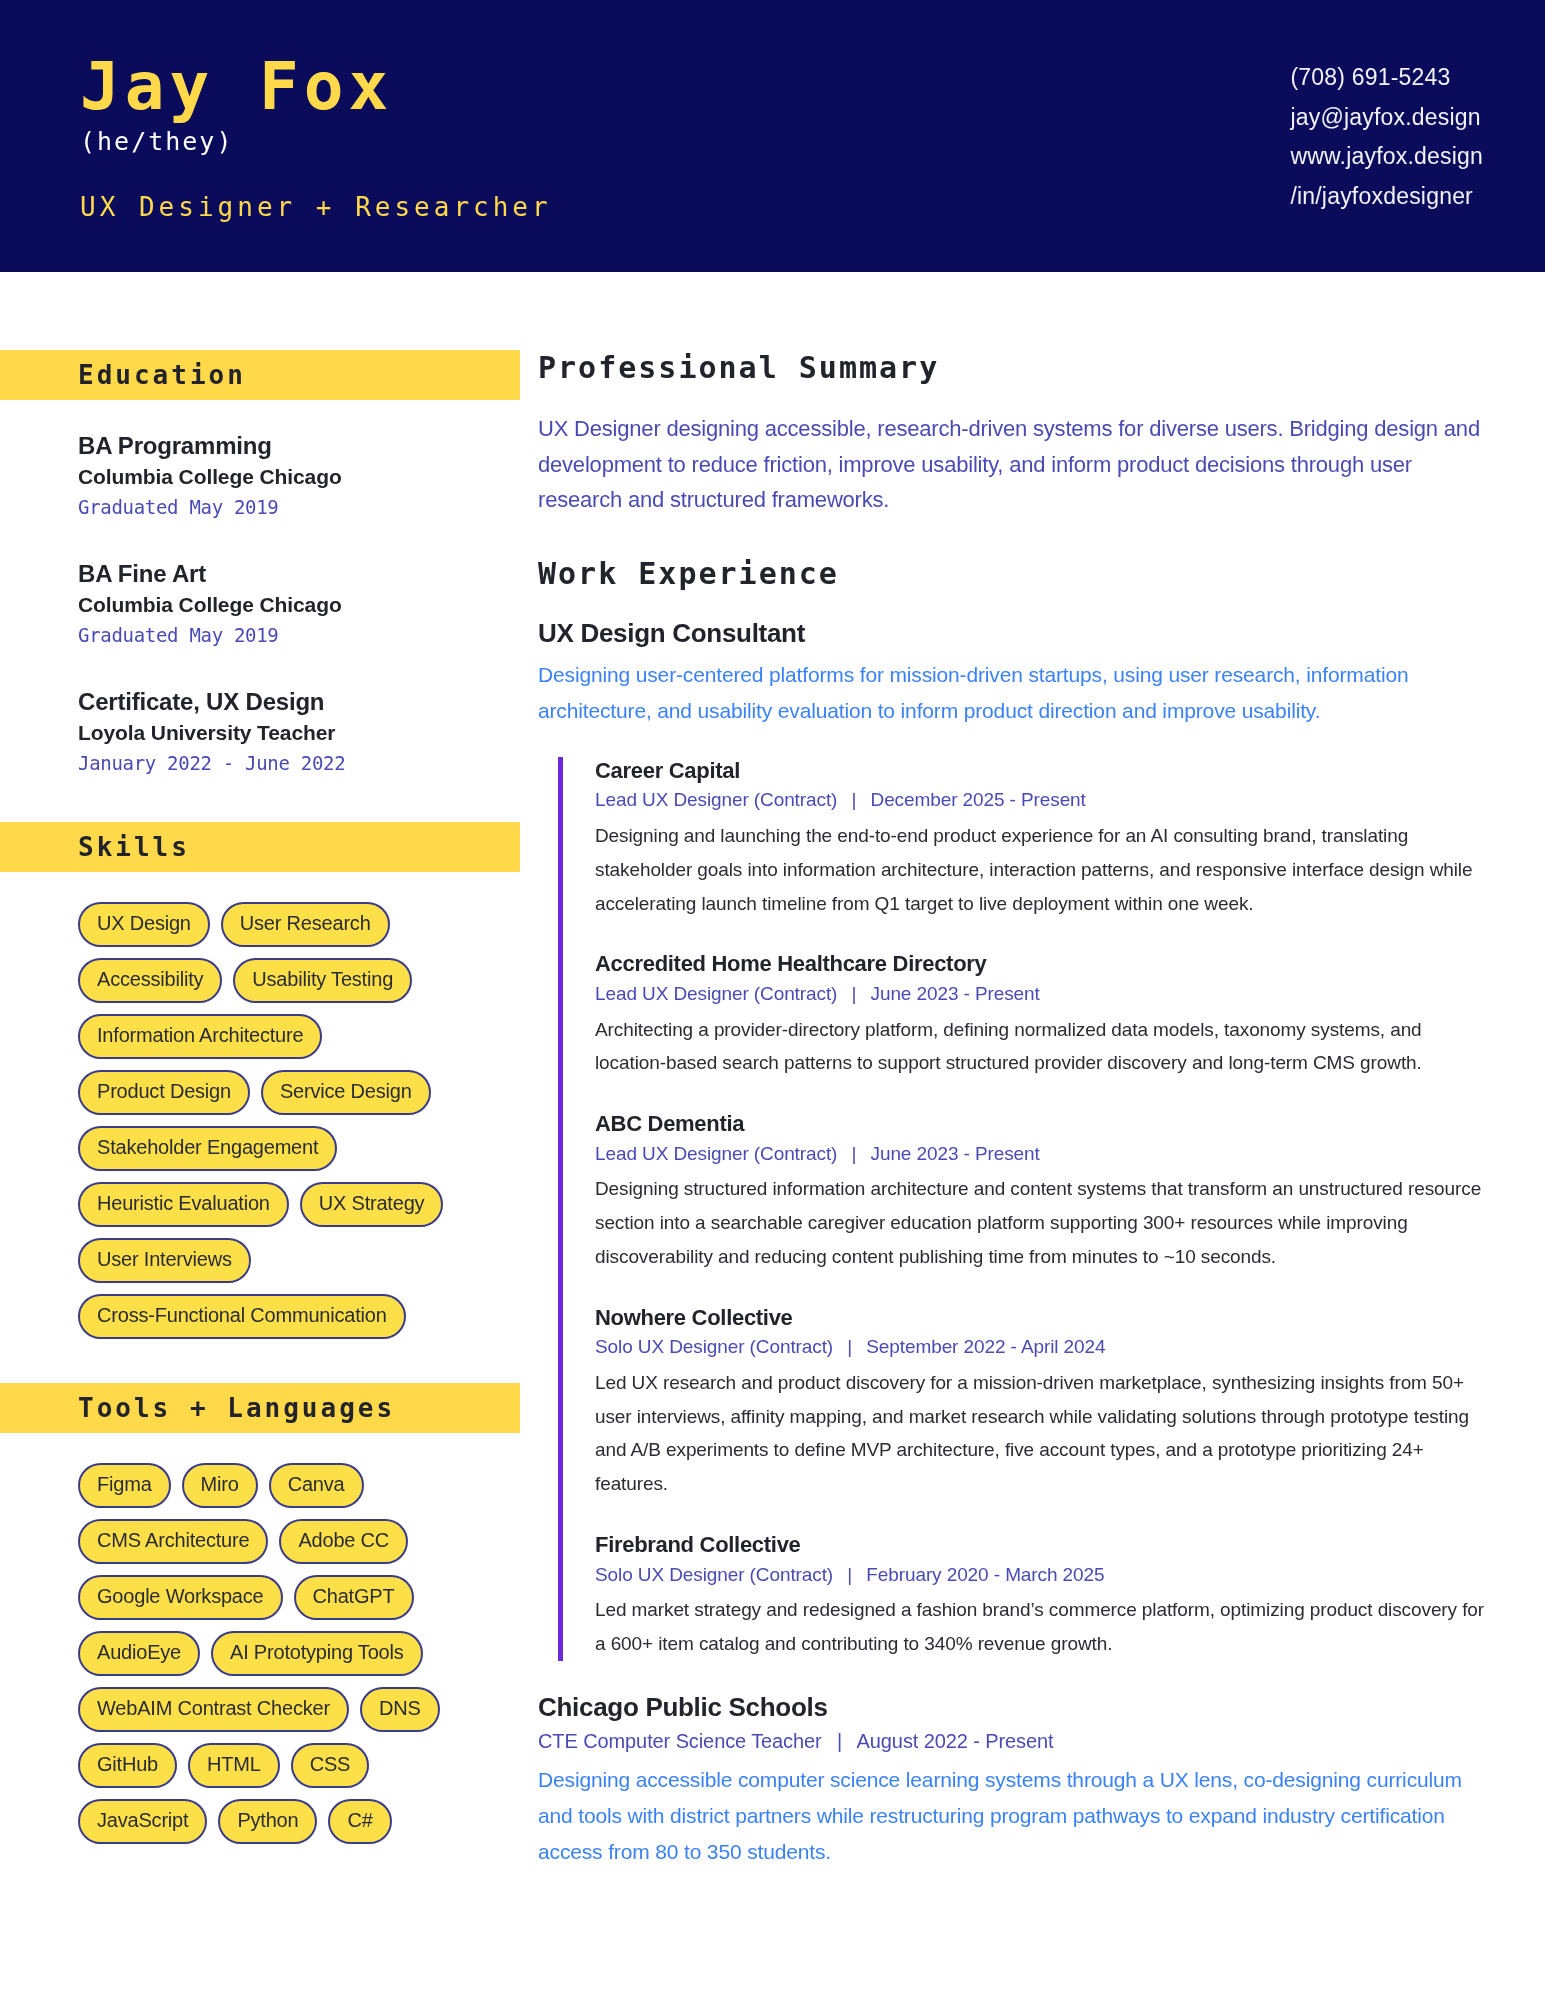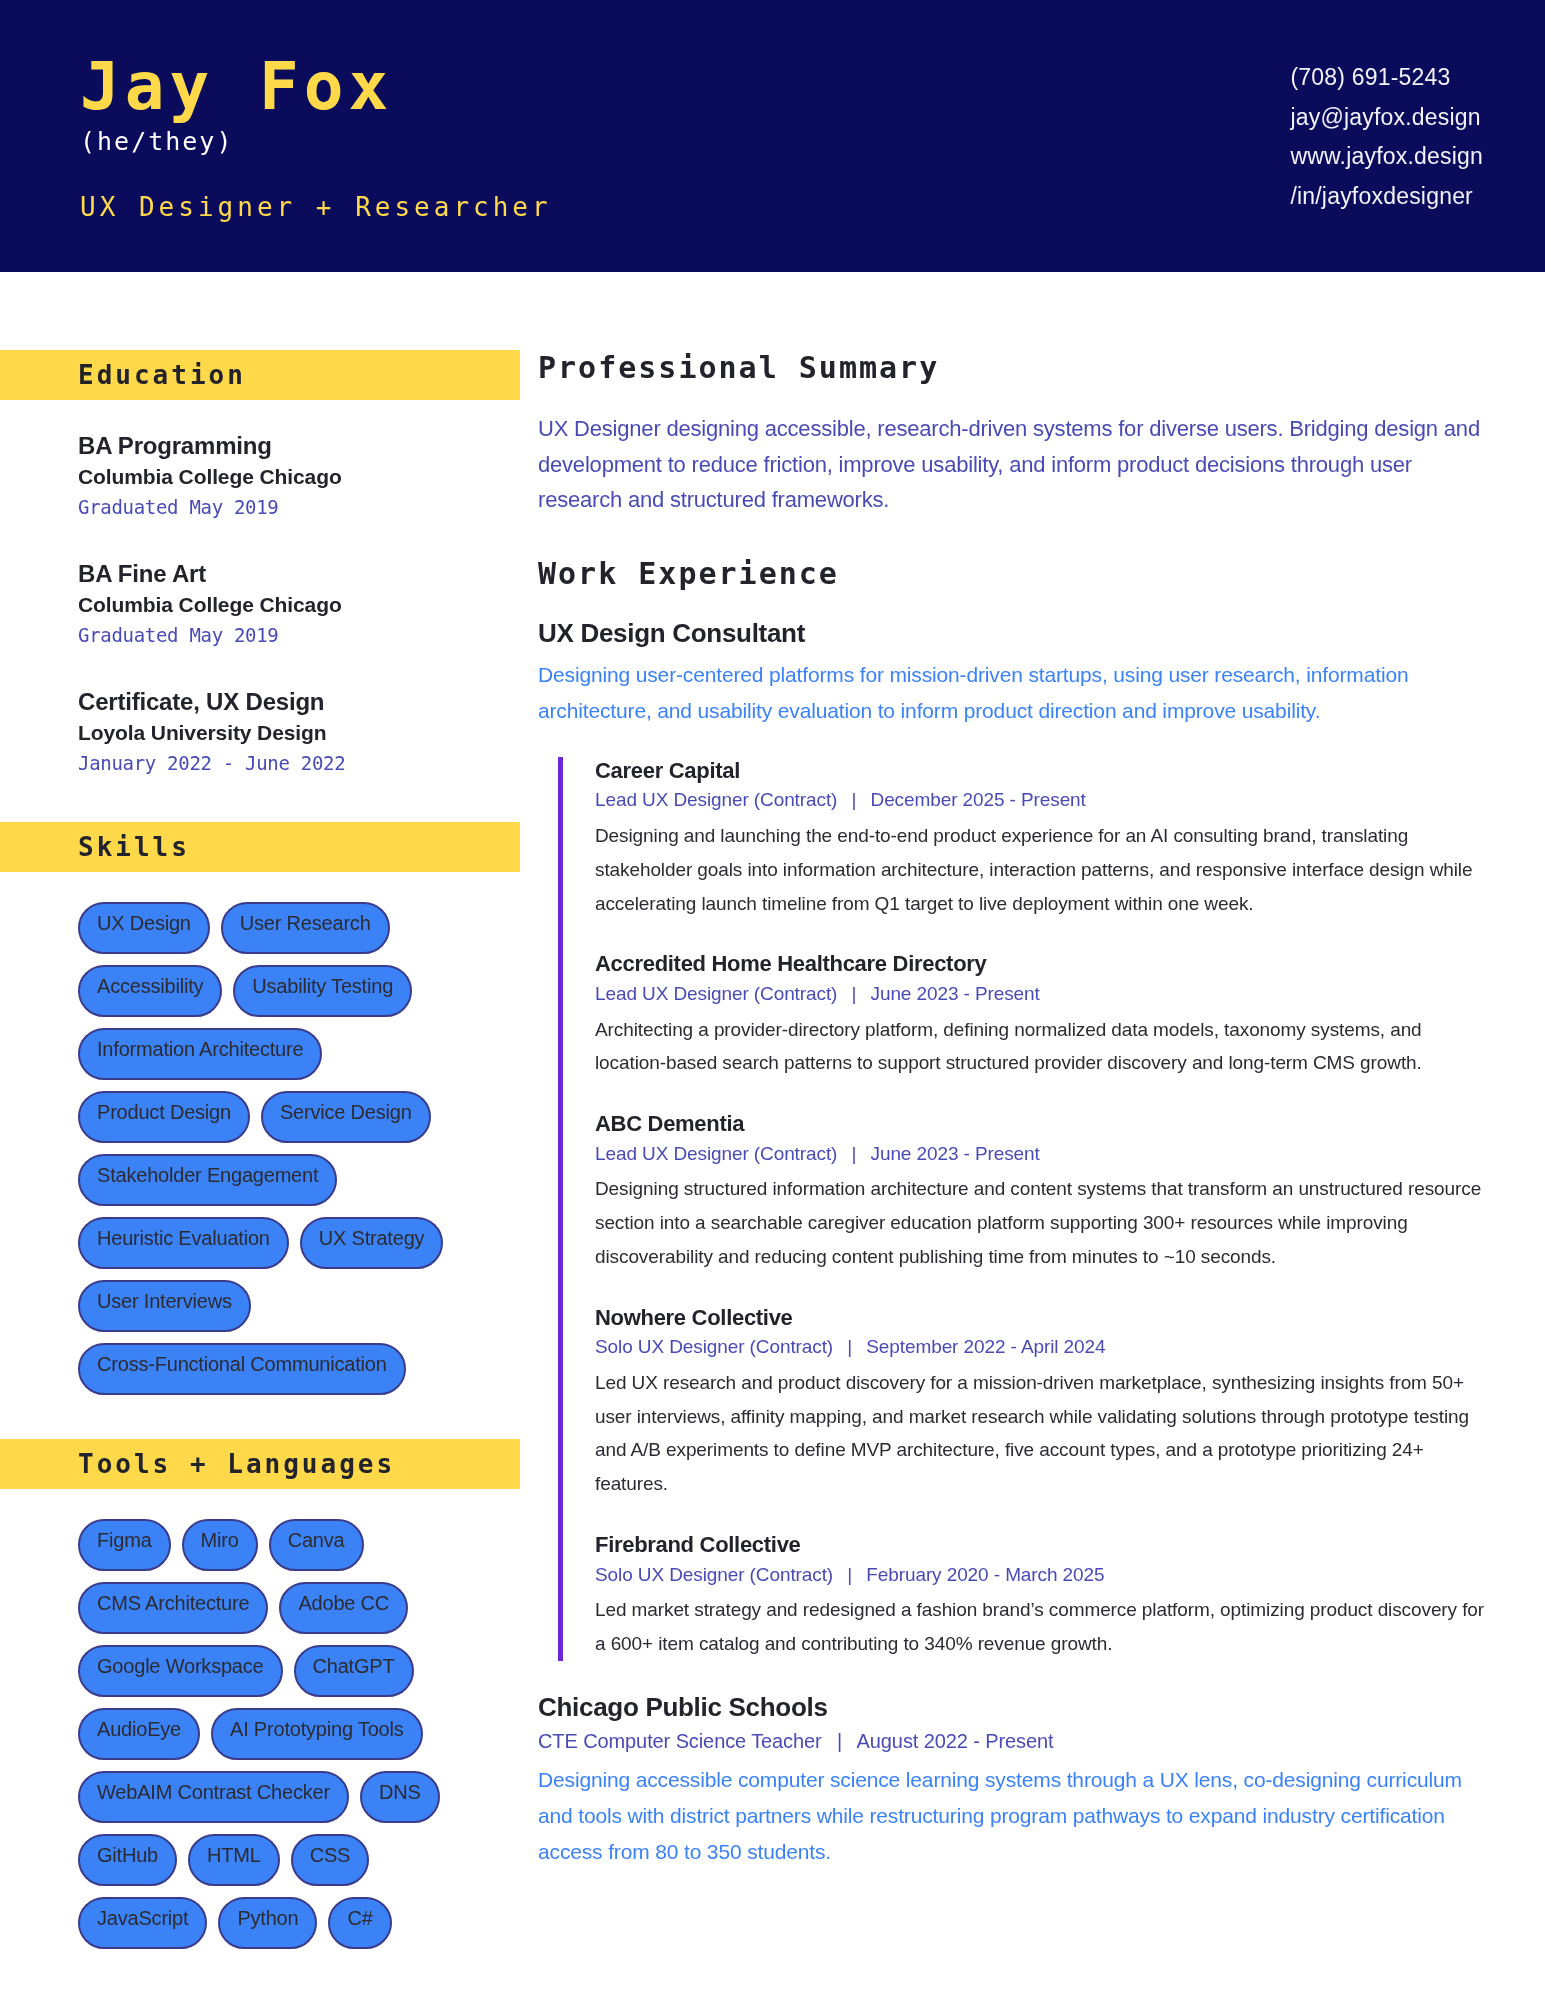--- a/index.html
+++ b/index.html
@@ -139,23 +139,23 @@
 
   
   .pill-wrap {
     display: flex;
     flex-wrap: wrap;
     gap: 11px 11px;
   }
 
   .pill {
     border: 2px solid #3b3b8c;
-    background: #3b82f6;
+    background: #fde047;
     border-radius: 999px;
-    padding: 7px 17px 16px 17px;
+    padding: 7px 17px 9px 17px;
     font-size: 20px;
     color: #2b2b33;
     line-height: 1.25;
     white-space: nowrap;
     letter-spacing: -0.2px;
   }
 
   .section-gap { height: 44px; }
 
   
@@ -273,21 +273,21 @@
           <div class="edu-school">Columbia College Chicago</div>
           <div class="edu-date">Graduated May 2019</div>
         </div>
         <div class="edu-item">
           <div class="edu-degree">BA Fine Art</div>
           <div class="edu-school">Columbia College Chicago</div>
           <div class="edu-date">Graduated May 2019</div>
         </div>
         <div class="edu-item">
           <div class="edu-degree">Certificate, UX Design</div>
-          <div class="edu-school">Loyola University Design</div>
+          <div class="edu-school">Loyola University Teacher</div>
           <div class="edu-date">January 2022 - June 2022</div>
         </div>
       </div>
 
       <div class="section-gap"></div>
 
       <div class="side-band">
         <span class="side-band-title">Skills</span>
       </div>
       <div class="side-inner">

